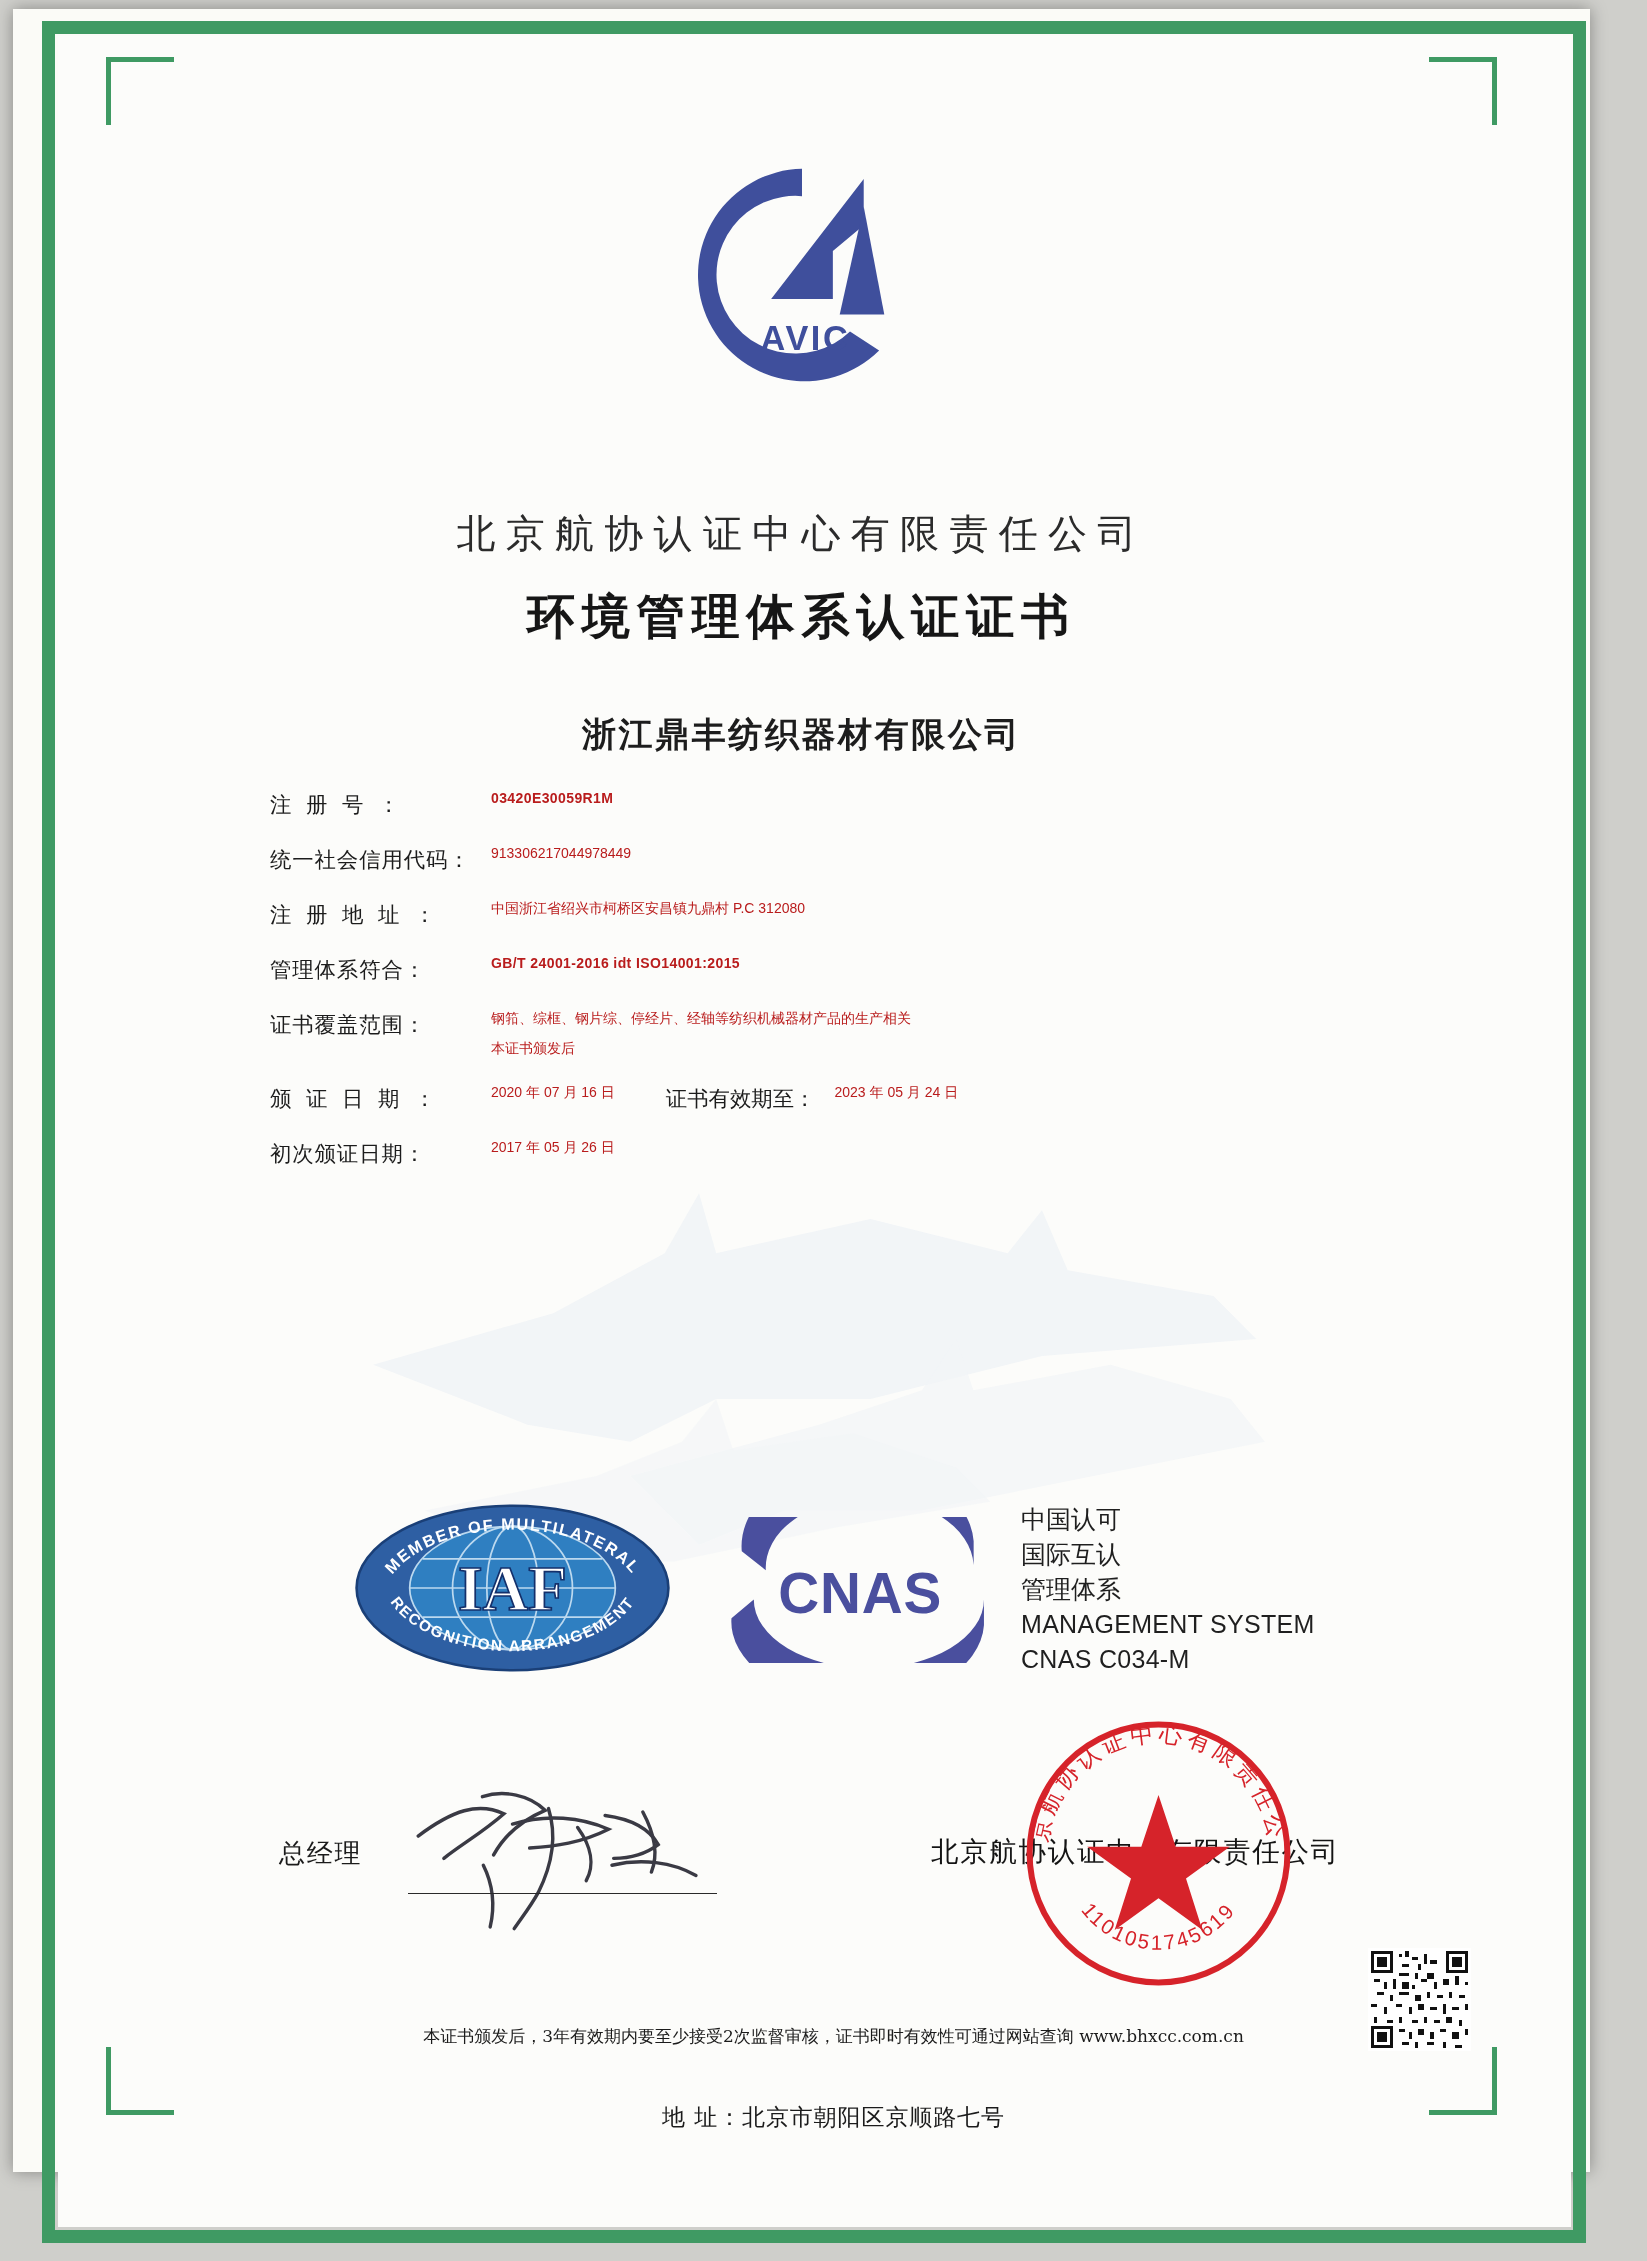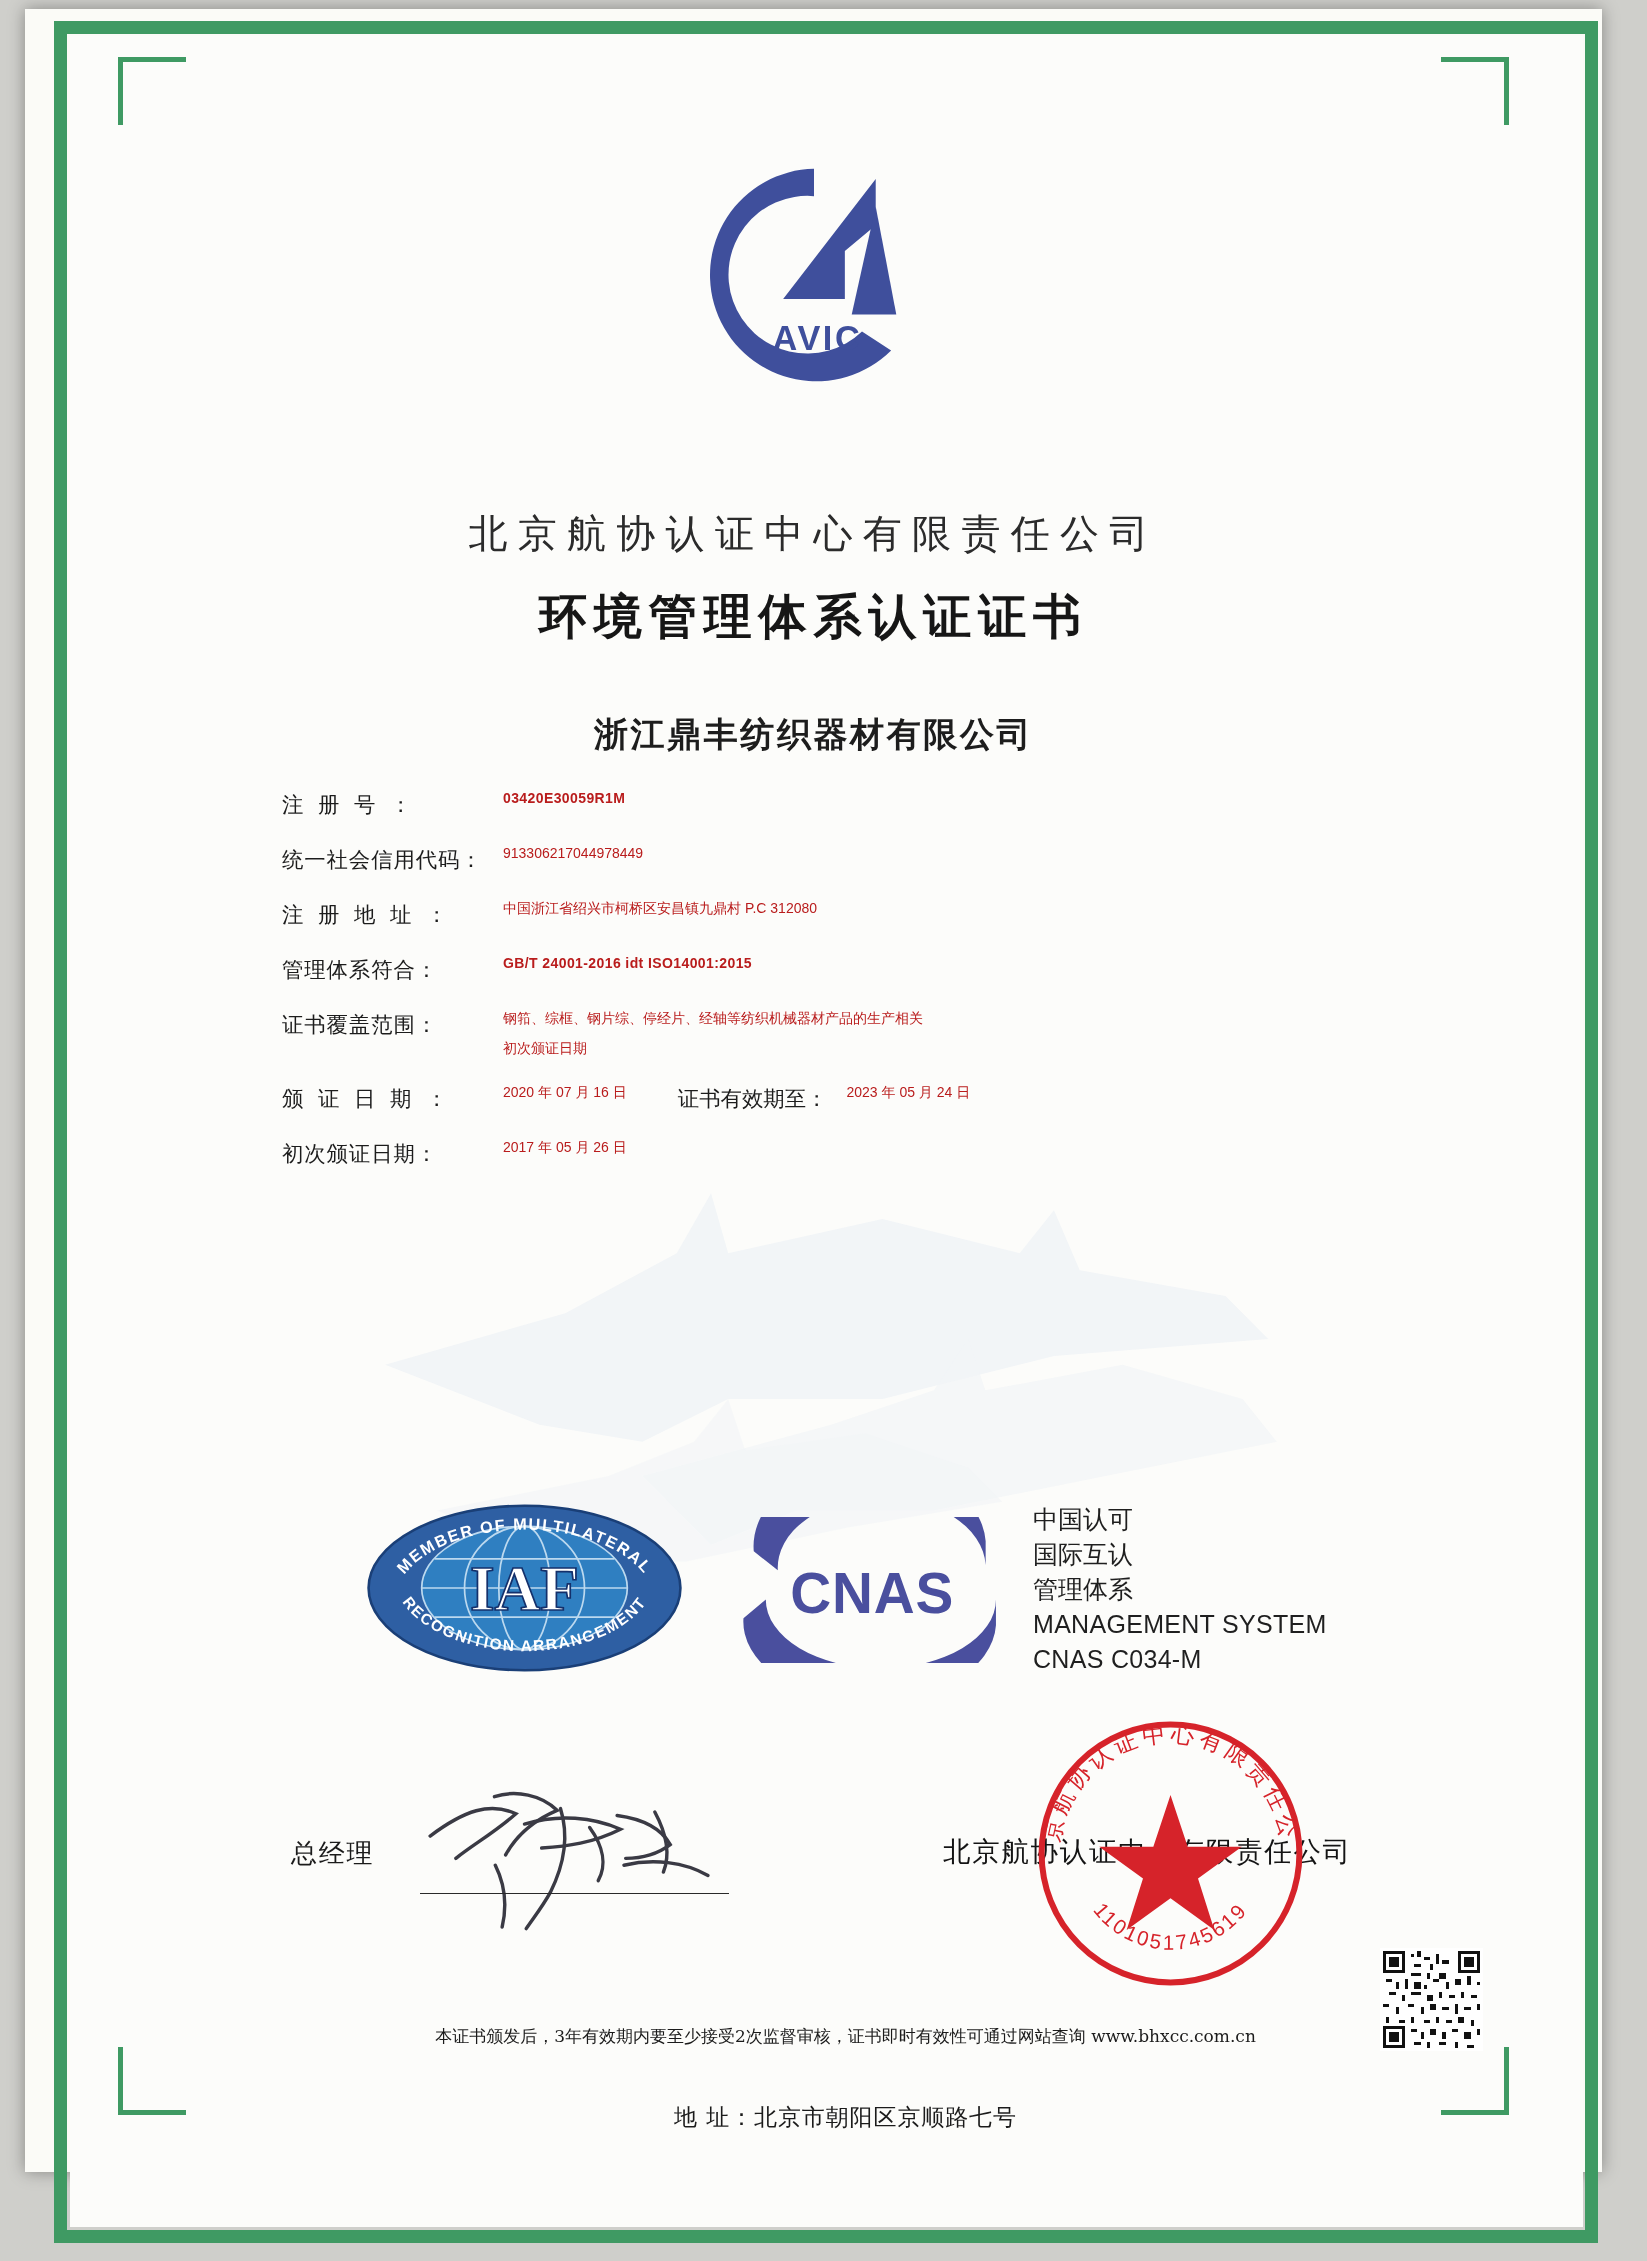--- a/index.html
+++ b/index.html
@@ -13,21 +13,21 @@
   .page {
     position: relative;
     width: 1647px;
     height: 2261px;
     background: #cfcfcb;
     overflow: hidden;
   }
   
   .paper {
     position: absolute;
-    left: 25px;
+    left: 13px;
     top: 8.6px;
     width: 1577px;
     height: 2163px;
     background: #fbfbf7;
     box-shadow: 0 0 15.4px rgba(0,0,0,0.35);
   }
   
   .green-border {
     position: absolute;
     left: 29px;
@@ -312,21 +312,21 @@
 
       <div class="field-row">
         <div class="field-label">管理体系符合：</div>
         <div class="field-value bold">GB/T 24001-2016 idt ISO14001:2015</div>
       </div>
 
       <div class="field-row">
         <div class="field-label">证书覆盖范围：</div>
         <div>
           <div class="field-value">钢筘、综框、钢片综、停经片、经轴等纺织机械器材产品的生产相关</div>
-          <div class="field-value scope-line2">初次颁证日期</div>
+          <div class="field-value scope-line2">本证书颁发后</div>
         </div>
       </div>
 
       <div class="field-row date-row">
         <div class="field-label">颁 证 日 期 ：</div>
         <div class="field-value">2020 年 07 月 16 日</div>
         <div class="date-second-label">证书有效期至：</div>
         <div class="field-value">2023 年 05 月 24 日</div>
       </div>
 

